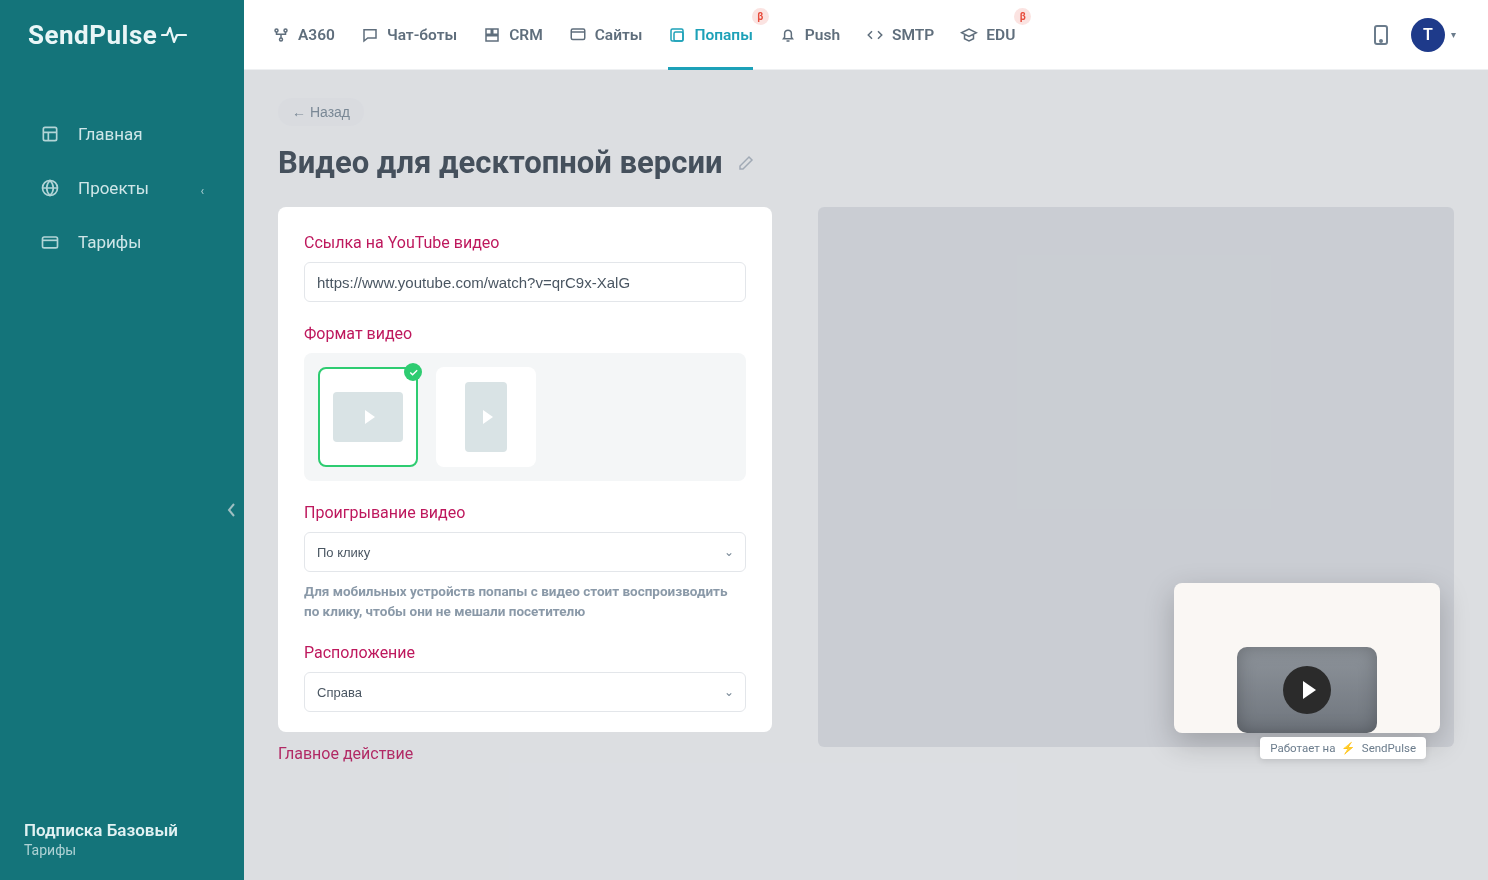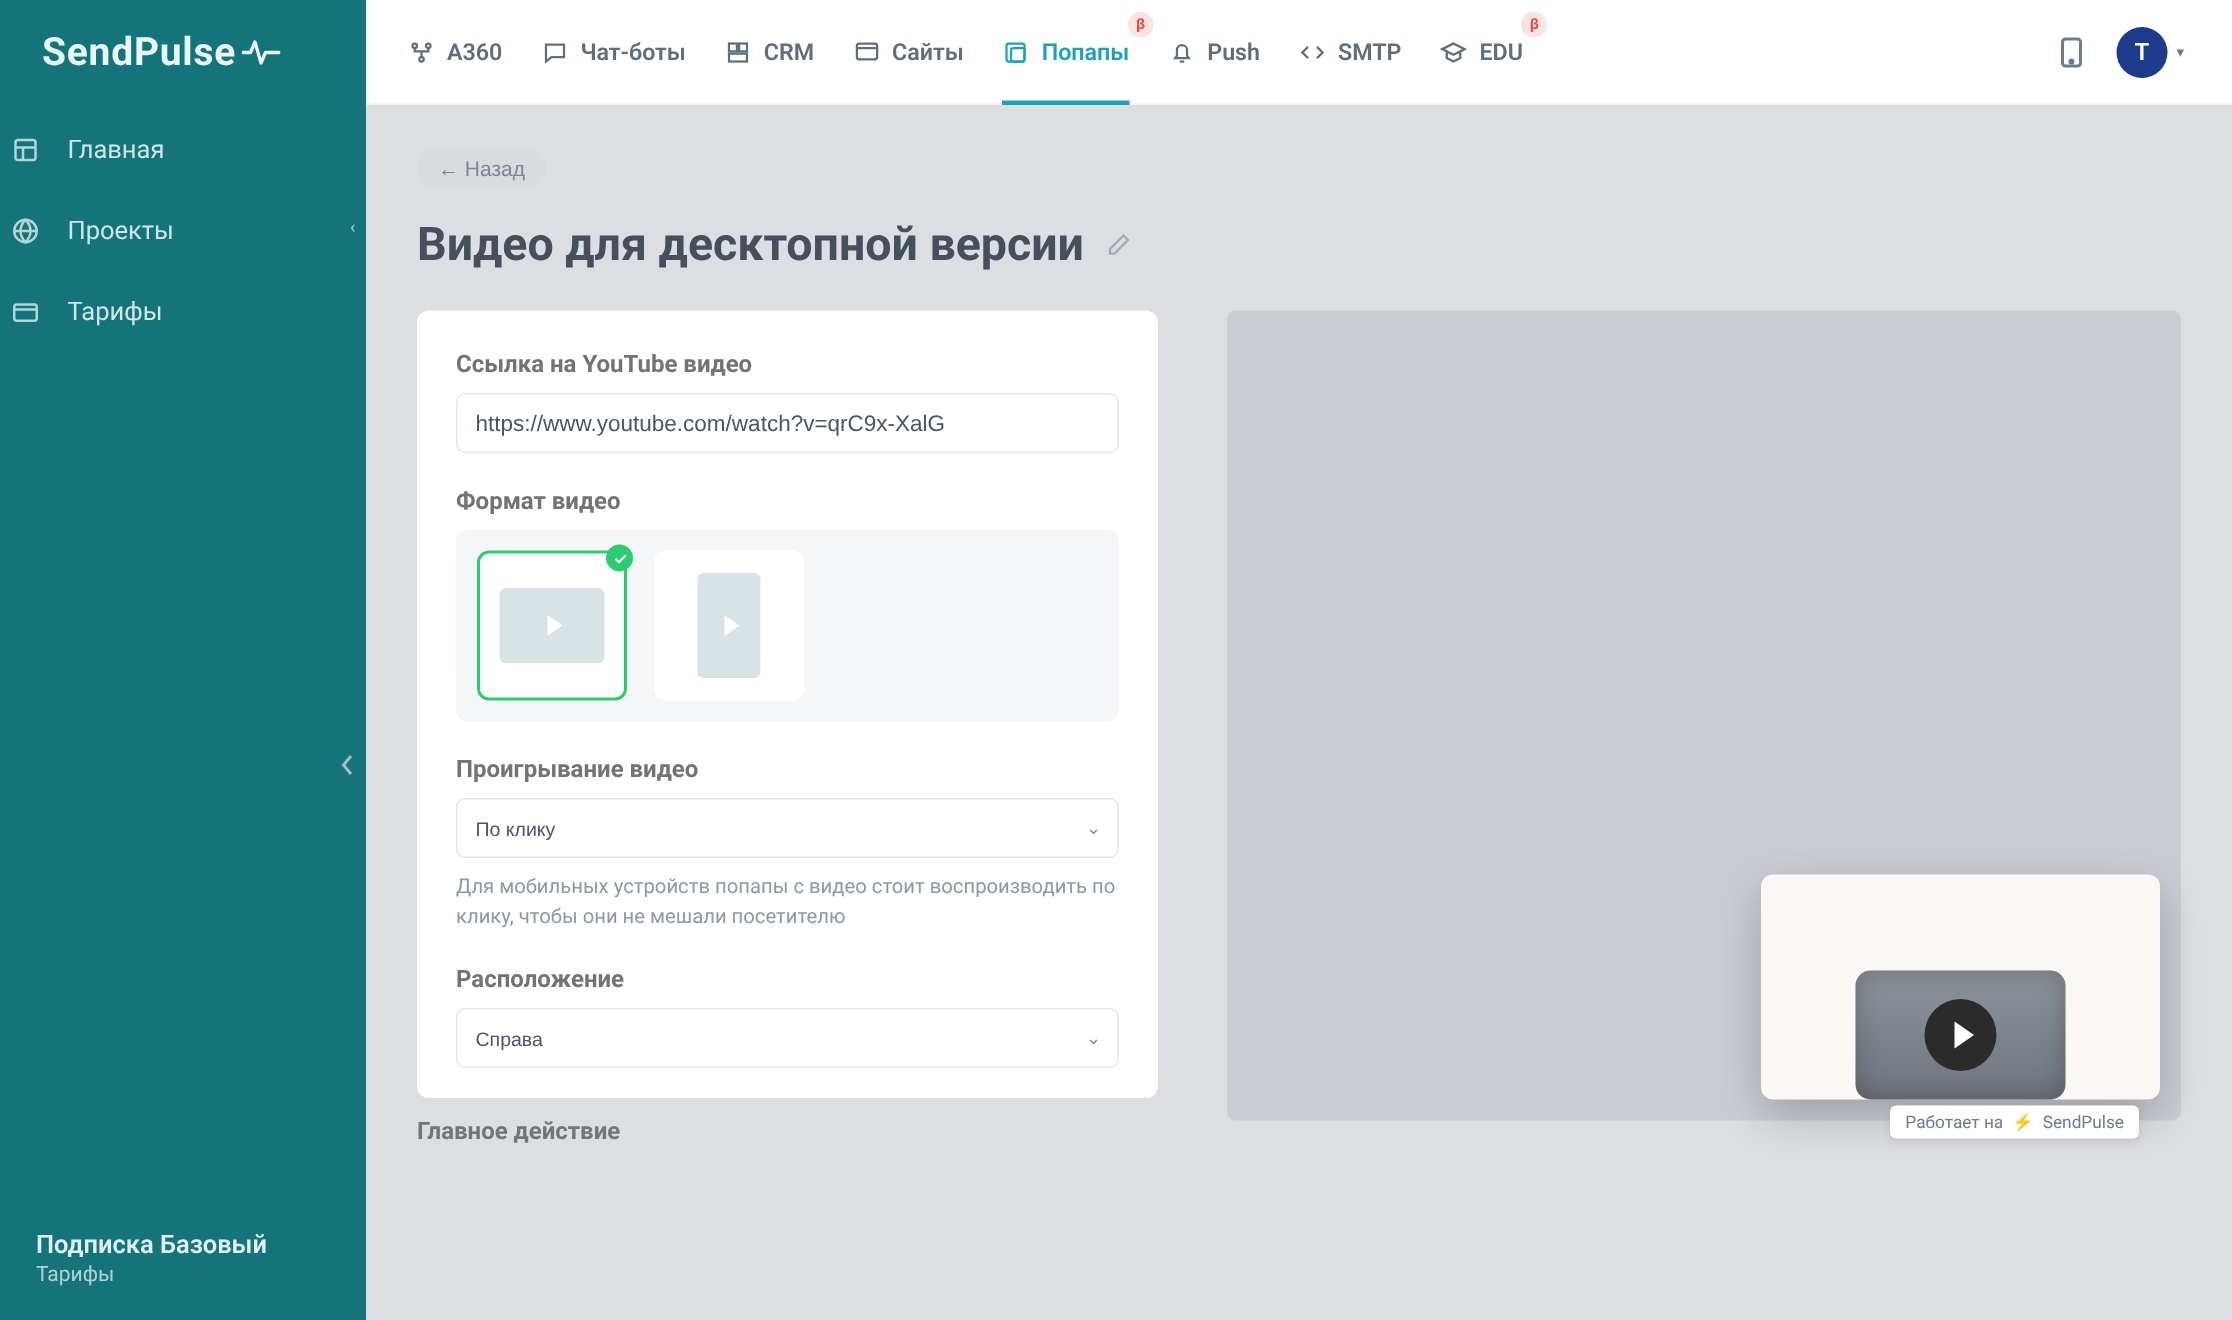--- a/index.html
+++ b/index.html
@@ -22,21 +22,21 @@
   html,body{margin:0;padding:0;height:100%;font-family:-apple-system,BlinkMacSystemFont,"Segoe UI",Roboto,Arial,sans-serif;background:var(--bg);color:var(--text-dark);}
   body{width:1488px;height:880px;overflow:hidden;position:relative;}
 
   .root{display:flex;width:100%;height:100%;}
 
   
   .sidebar{width:244px;background:var(--teal);color:#dbeef0;display:flex;flex-direction:column;position:relative;flex-shrink:0;}
   .logo{height:70px;display:flex;align-items:center;padding-left:28px;color:#e9f6f7;font-weight:700;font-size:26px;letter-spacing:.5px;}
   .logo .pulse{display:inline-block;margin-left:4px;}
   .side-nav{margin-top:20px;}
-  .side-item{display:flex;align-items:flex-start;height:54px;padding:0 7px;gap:18px;color:#cfe6e8;font-size:17px;cursor:pointer;}
+  .side-item{display:flex;align-items:flex-end;height:54px;padding:0 40px;gap:18px;color:#cfe6e8;font-size:17px;cursor:pointer;}
   .side-item .chev{margin-left:auto;font-size:12px;opacity:.8;}
   .side-ico{width:20px;height:20px;opacity:.85;flex-shrink:0;}
   .side-footer{position:absolute;bottom:22px;left:24px;color:#e1f1f2;}
   .side-footer .plan{font-size:17px;font-weight:600;}
   .side-footer .plan-sub{font-size:14px;opacity:.75;margin-top:2px;}
   .collapse-handle{position:absolute;right:-1px;top:50%;transform:translateY(50%);width:26px;height:70px;display:flex;align-items:center;justify-content:center;color:#9fbfc2;cursor:pointer;}
 
   
   .main{flex:1;display:flex;flex-direction:column;min-width:0;}
   .topnav{height:70px;background:var(--white);display:flex;align-items:center;padding:0 32px 0 18px;gap:6px;border-bottom:1px solid #eef0f2;}
@@ -58,26 +58,26 @@
   .back-pill{display:inline-flex;align-items:center;gap:4px;background:var(--pill);color:var(--pill-text);font-size:14px;padding:6px 14px;border-radius:16px;cursor:pointer;border:none;}
   .page-title-row{display:flex;align-items:center;gap:14px;margin-top:18px;}
   .page-title{font-size:31px;font-weight:700;color:#3a4652;}
   .pencil{color:#aab4bf;cursor:pointer;}
   .tabs-row{display:flex;gap:18px;margin-top:20px;}
   .seg-btn{border:none;background:transparent;color:var(--text-light);font-size:16px;font-weight:500;padding:10px 18px;border-radius:6px;cursor:pointer;}
   .seg-btn.active{background:#7b8d9a;color:#fff;}
 
   .cols{display:flex;gap:40px;margin-top:26px;align-items:flex-start;}
   .editor-panel{position:relative;z-index:10;width:494px;background:var(--white);border-radius:8px;padding:26px 26px 20px;display:flex;flex-direction:column;gap:22px;}
-  .field-label{font-size:16px;font-weight:700;color:#737373;margin-bottom:10px;}
+  .field-label{font-size:16px;font-weight:400;color:#be185d;margin-bottom:10px;}
   .inp{width:100%;height:40px;border:1px solid var(--border);border-radius:6px;padding:0 12px;font-size:15px;color:#4a5662;background:#fff;}
   .sel{width:100%;height:40px;border:1px solid var(--border);border-radius:6px;padding:0 34px 0 12px;font-size:13px;color:#4a5662;background:#fff;appearance:none;position:relative;}
   .sel-wrap{position:relative;}
   .sel-wrap .caret{position:absolute;right:12px;top:50%;transform:translateY(-50%);color:#7a8a98;pointer-events:none;font-size:12px;}
-  .hint{font-size:13.5px;color:var(--text-light);margin-top:10px;line-height:1.45;}
+  .hint{font-size:13.5px;color:var(--text-light);margin-top:10px;line-height:1.45;font-weight:bold;}
 
   .format-strip{background:#f4f6f7;border-radius:8px;padding:14px;display:flex;gap:18px;}
   .fmt-card{width:100px;height:100px;border-radius:8px;display:flex;align-items:center;justify-content:center;position:relative;cursor:pointer;background:#fff;}
   .fmt-card .thumb{background:#d9e3e5;border-radius:4px;display:flex;align-items:center;justify-content:center;}
   .fmt-card.landscape{border:2px solid var(--green);}
   .fmt-card.landscape .thumb{width:70px;height:50px;}
   .fmt-card.portrait .thumb{width:42px;height:70px;}
   .fmt-card .check{position:absolute;top:-6px;right:-6px;width:18px;height:18px;border-radius:50%;background:var(--green);display:flex;align-items:center;justify-content:center;}
   .fmt-card .check svg{width:11px;height:11px;fill:#fff;}
   .play-tri{width:0;height:0;border-left:10px solid #fff;border-top:7px solid transparent;border-bottom:7px solid transparent;margin-left:3px;}

